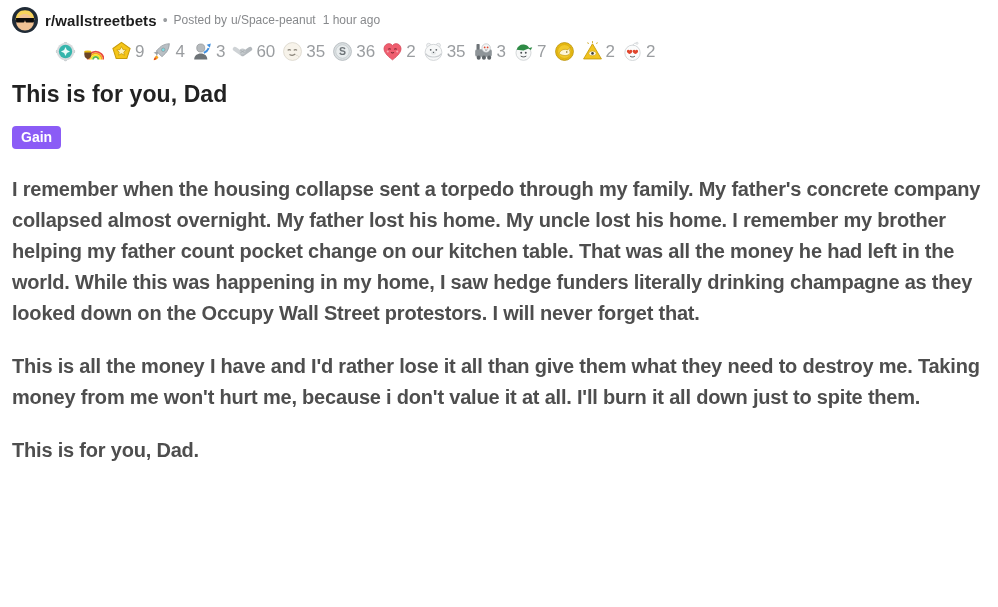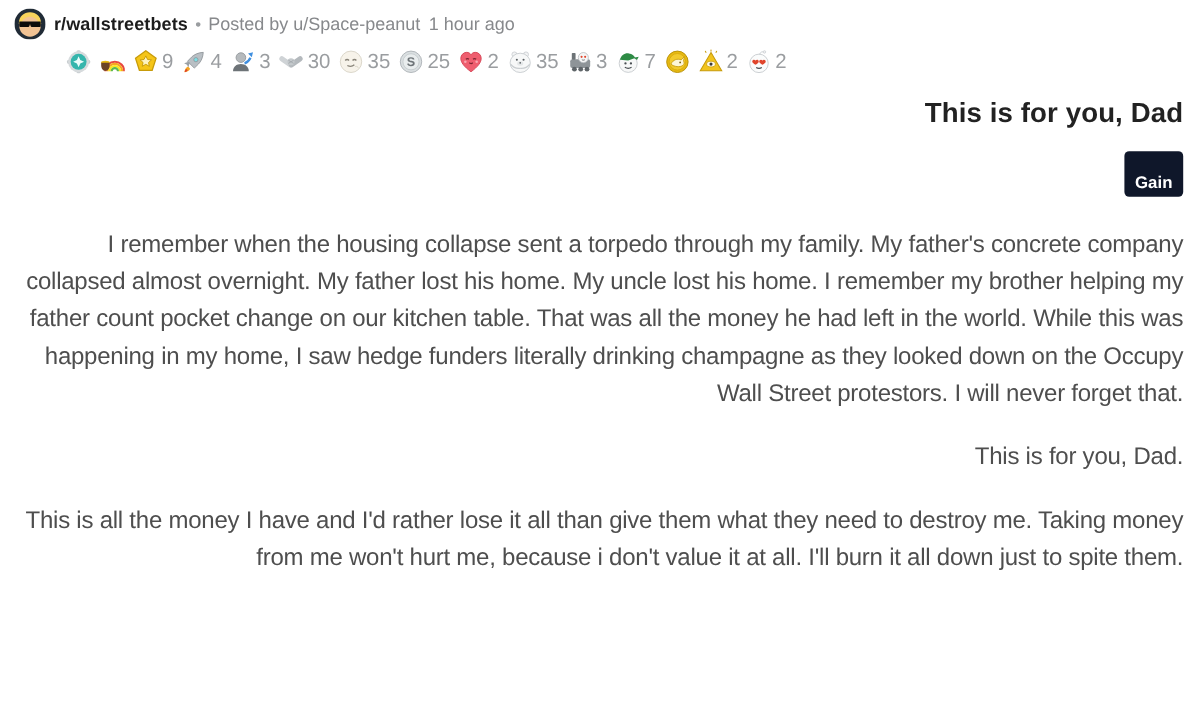--- a/index.html
+++ b/index.html
@@ -3,35 +3,35 @@
 <meta charset="utf-8">
 <style>
   * { box-sizing: border-box; }
   html, body { margin: 0; padding: 0; background: #ffffff; }
   body {
     width: 998px; height: 607px;
     font-family: "Liberation Sans", sans-serif;
     color: #222;
     overflow: hidden;
   }
-  .post { padding: 4px 12px 0 12px; text-align: right; }
+  .post { padding: 4px 12px 0 12px; }
 
   
   .post-header {
     display: flex; align-items: center;
     margin-top: 2px; height: 28px;
   }
   .avatar { width: 26px; height: 26px; flex: 0 0 auto; margin-right: 7px; }
   .avatar svg { width: 26px; height: 26px; display: block; }
   .subreddit {
     font-weight: 700; font-size: 15px; color: #1c1c1c; letter-spacing: .1px;
     cursor: pointer;
   }
   .hdr-sep { color: #9a9da0; font-size: 14px; margin: 0 6px; }
-  .hdr-meta { color: #87898c; font-size: 15px; }
+  .hdr-meta { color: #87898c; font-size: 12px; }
   .hdr-meta .author { margin: 0 4px 0 4px; cursor: pointer; }
   .hdr-meta .time { margin-left: 3px; cursor: pointer; }
 
   
   .awards-row {
     display: flex; align-items: center;
     margin: 5px 0 0 43px; height: 24px;
   }
   .award { display: flex; align-items: center; margin-right: 7px; cursor: pointer; }
   .award svg { width: 21px; height: 21px; display: block; }
@@ -42,32 +42,33 @@
   .post-title {
     margin: 18px 0 0 0;
     font-size: 23px; font-weight: 600; color: #222222;
     letter-spacing: .1px; line-height: 1.2;
   }
 
   
   .flair-row { margin-top: 17px; }
   .flair-badge {
     display: inline-block;
-    background: #0f172a; color: #ffffff;
+    background: #8b5cf6; color: #ffffff;
     font-size: 14px; font-weight: 700;
-    padding: 18px 9px 4px 9px; border-radius: 4px;
+    padding: 3px 9px 4px 9px; border-radius: 4px;
     cursor: pointer;
   }
 
   
   .post-body {
     margin-top: 25px;
     font-size: 20px; line-height: 31px; color: #4e4e4e;
     letter-spacing: -0.2px;
     max-width: 978px;
+    font-weight: bold;
   }
   .post-body p { margin: 0 0 22px 0; }
   .post-body p:last-child { margin-bottom: 0; }
 </style>
 </head>
 <body>
 
 <div class="post">
 
   <div class="post-header">
@@ -138,41 +139,41 @@
       <span class="count">3</span>
     </span>
 
     <span class="award">
       <svg viewBox="0 0 24 24">
         <rect x="0" y="9.5" width="15" height="5" rx="2.5" transform="rotate(35 7.5 12)" fill="#cfd3d6"></rect>
         <rect x="9" y="9.5" width="15" height="5" rx="2.5" transform="rotate(-35 16.5 12)" fill="#b4b9bd"></rect>
         <circle cx="12" cy="12" r="3.4" fill="#c4c9cc"></circle>
         <path d="M9.5 10.5l5 3M9.5 13.5l5-3" stroke="#a6abaf" stroke-width="0.9"></path>
       </svg>
-      <span class="count">30</span>
+      <span class="count">60</span>
     </span>
 
     <span class="award">
       <svg viewBox="0 0 24 24">
         <circle cx="12" cy="12" r="10.2" fill="#f7f3ea" stroke="#d9d4c8" stroke-width="0.9"></circle>
         <path d="M6.5 10.8c1-1.3 2.6-1.3 3.6 0" stroke="#8a857a" fill="none" stroke-width="1.3"></path>
         <path d="M13.5 10.8c1-1.3 2.6-1.3 3.6 0" stroke="#8a857a" fill="none" stroke-width="1.3"></path>
         <path d="M8.5 15.5c2.2 1.2 5 .9 6.7-.6" stroke="#8a857a" fill="none" stroke-width="1.3"></path>
         <path d="M16 16.5c1.5-.5 2.8.2 3 1.6" stroke="#d9d4c8" fill="#f7f3ea" stroke-width="0.9"></path>
       </svg>
       <span class="count">35</span>
     </span>
 
     <span class="award">
       <svg viewBox="0 0 24 24">
         <circle cx="12" cy="12" r="10.2" fill="#dadfe1" stroke="#aeb4b8" stroke-width="0.9"></circle>
         <circle cx="12" cy="12" r="7.7" fill="#e9edee" stroke="#c2c8cb" stroke-width="0.8"></circle>
         <text x="12" y="16.4" text-anchor="middle" font-size="12" font-weight="bold" fill="#6e7478" font-family="Liberation Sans, sans-serif">S</text>
       </svg>
-      <span class="count">25</span>
+      <span class="count">36</span>
     </span>
 
     <span class="award">
       <svg viewBox="0 0 24 24">
         <path d="M12 21.5C5 16.4 2.3 12.3 2.3 8.7 2.3 5.6 4.8 3 7.9 3c1.8 0 3.3.9 4.1 2.3C12.8 3.9 14.3 3 16.1 3c3.1 0 5.6 2.6 5.6 5.7 0 3.6-2.7 7.7-9.7 12.8z" fill="#ef5e6f" stroke="#d64455" stroke-width="0.9"></path>
         <path d="M7.2 9.6c.8-.9 2-.9 2.8 0" stroke="#7c2430" fill="none" stroke-width="1.2"></path>
         <path d="M14 9.6c.8-.9 2-.9 2.8 0" stroke="#7c2430" fill="none" stroke-width="1.2"></path>
         <path d="M10.3 13c1.1.8 2.4.8 3.4 0" stroke="#7c2430" fill="none" stroke-width="1.2"></path>
         <circle cx="6.6" cy="12" r="1.2" fill="#f8a7b0"></circle>
         <circle cx="17.4" cy="12" r="1.2" fill="#f8a7b0"></circle>
@@ -257,17 +258,17 @@
   </div>
 
   <h1 class="post-title">This is for you, Dad</h1>
 
   <div class="flair-row">
     <span class="flair-badge">Gain</span>
   </div>
 
   <div class="post-body">
     <p>I remember when the housing collapse sent a torpedo through my family. My father's concrete company collapsed almost overnight. My father lost his home. My uncle lost his home. I remember my brother helping my father count pocket change on our kitchen table. That was all the money he had left in the world. While this was happening in my home, I saw hedge funders literally drinking champagne as they looked down on the Occupy Wall Street protestors. I will never forget that.</p>
+    <p>This is all the money I have and I'd rather lose it all than give them what they need to destroy me. Taking money from me won't hurt me, because i don't value it at all. I'll burn it all down just to spite them.</p>
     <p>This is for you, Dad.</p>
-    <p>This is all the money I have and I'd rather lose it all than give them what they need to destroy me. Taking money from me won't hurt me, because i don't value it at all. I'll burn it all down just to spite them.</p>
   </div>
 
 </div>
 
 </body></html>

